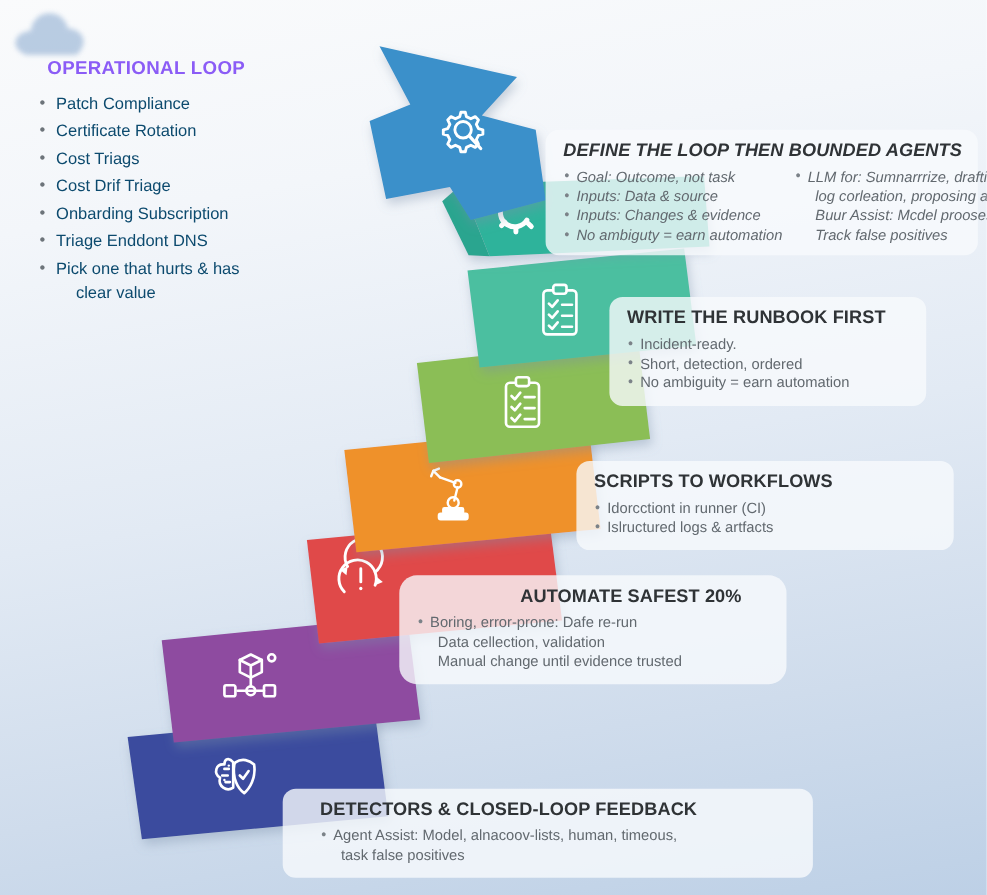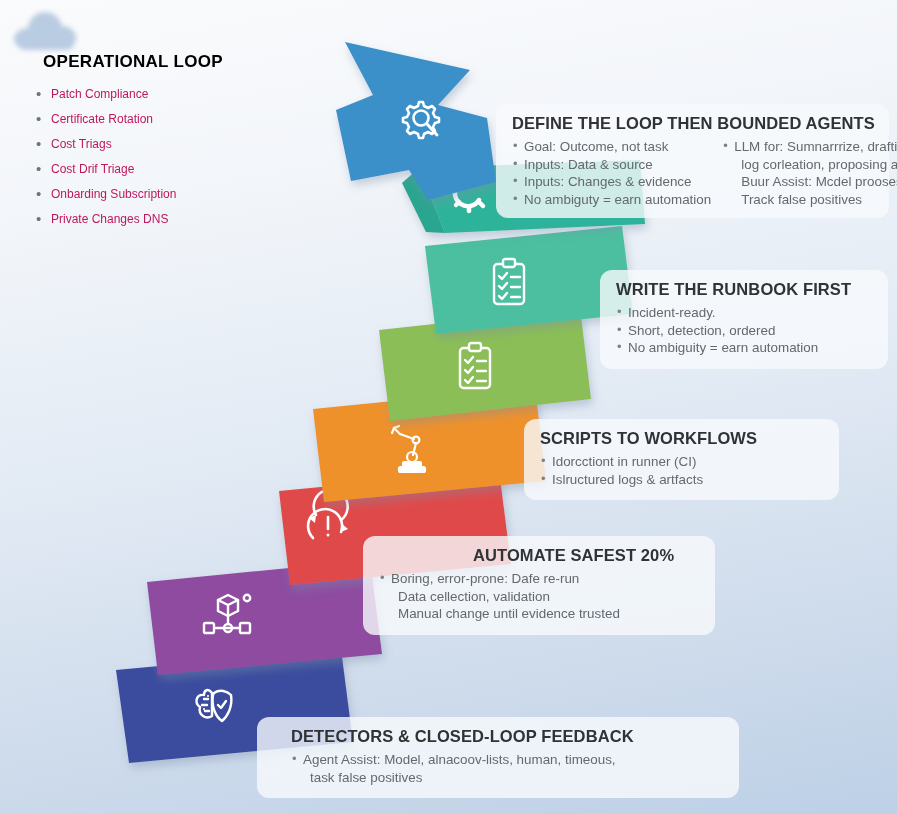--- a/index.html
+++ b/index.html
@@ -60,39 +60,39 @@
   .card li.cont { padding-left: 19px; }
 
   
   .card.two-col h3 { text-align:center; }
   .cols { display:flex; gap: 11px; }
   .cols > ul { flex: 0 0 auto; }
 
   
   #left-panel { position:absolute; left:30px; top:52px; width:300px; }
   #left-panel .panel-title {
-    font-size: 17px; font-weight: bold; color:#000000;
+    font-size: 17px; font-weight: bold; color:#8b5cf6;
     letter-spacing:.3px; margin:0 0 12px 13px;
   }
   #left-panel ul { margin:0; padding:0; list-style:none; }
   #left-panel li {
-    font-size: 12px; line-height: 21.5px; color:#be185d;
+    font-size: 15px; line-height: 21.5px; color:#0c4a6e;
     padding-left: 21px; position:relative; margin-bottom: 3.5px;
   }
   #left-panel li::before {
     content:"\2022"; position:absolute; left:6px; top:-1px;
     color:#6d747a; font-size:15px;
   }
   #left-panel li .wrap2 { display:block; padding-left:18px; }
 
   
-  #card-define  { left:496px; top:104px; width:393px; padding-bottom:10px; }
-  #card-runbook { left:600px; top:270px; width:288px; }
-  #card-scripts { left:524px; top:419px; width:315px; }
-  #card-safest  { left:363px; top:536px; width:352px; }
+  #card-define  { left:496px; top:118px; width:393px; padding-bottom:10px;font-style:italic; }
+  #card-runbook { left:554px; top:270px; width:288px; }
+  #card-scripts { left:524px; top:419px; width:343px; }
+  #card-safest  { left:363px; top:523px; width:352px;border-radius:16px; }
   #card-detect  { left:257px; top:717px; width:482px; }
 
   #card-safest h3 { margin-left: 94px; }
   #card-detect h3 { margin-left: 18px; }
   #card-detect li { margin-left: 18px; }
 </style>
 </head>
 <body>
 
 <div id="stage">
@@ -209,21 +209,25 @@
   </svg>
 
   <div id="left-panel">
     <div class="panel-title">OPERATIONAL LOOP</div>
     <ul>
       <li>Patch Compliance</li>
       <li>Certificate Rotation</li>
       <li>Cost Triags</li>
       <li>Cost Drif Triage</li>
       <li>Onbarding Subscription</li>
-      <li>Private Changes DNS</li>
+      <li>Triage Enddont DNS</li>
+      <li>
+        <span>Pick one that hurts &amp; has</span>
+        <span class="wrap2">clear value</span>
+      </li>
     </ul>
   </div>
 
   <div class="card two-col" id="card-define">
     <h3>DEFINE THE LOOP THEN BOUNDED AGENTS</h3>
     <div class="cols">
       <ul>
         <li class="bulleted">Goal: Outcome, not task</li>
         <li class="bulleted">Inputs: Data &amp; source</li>
         <li class="bulleted">Inputs: Changes &amp; evidence</li>

